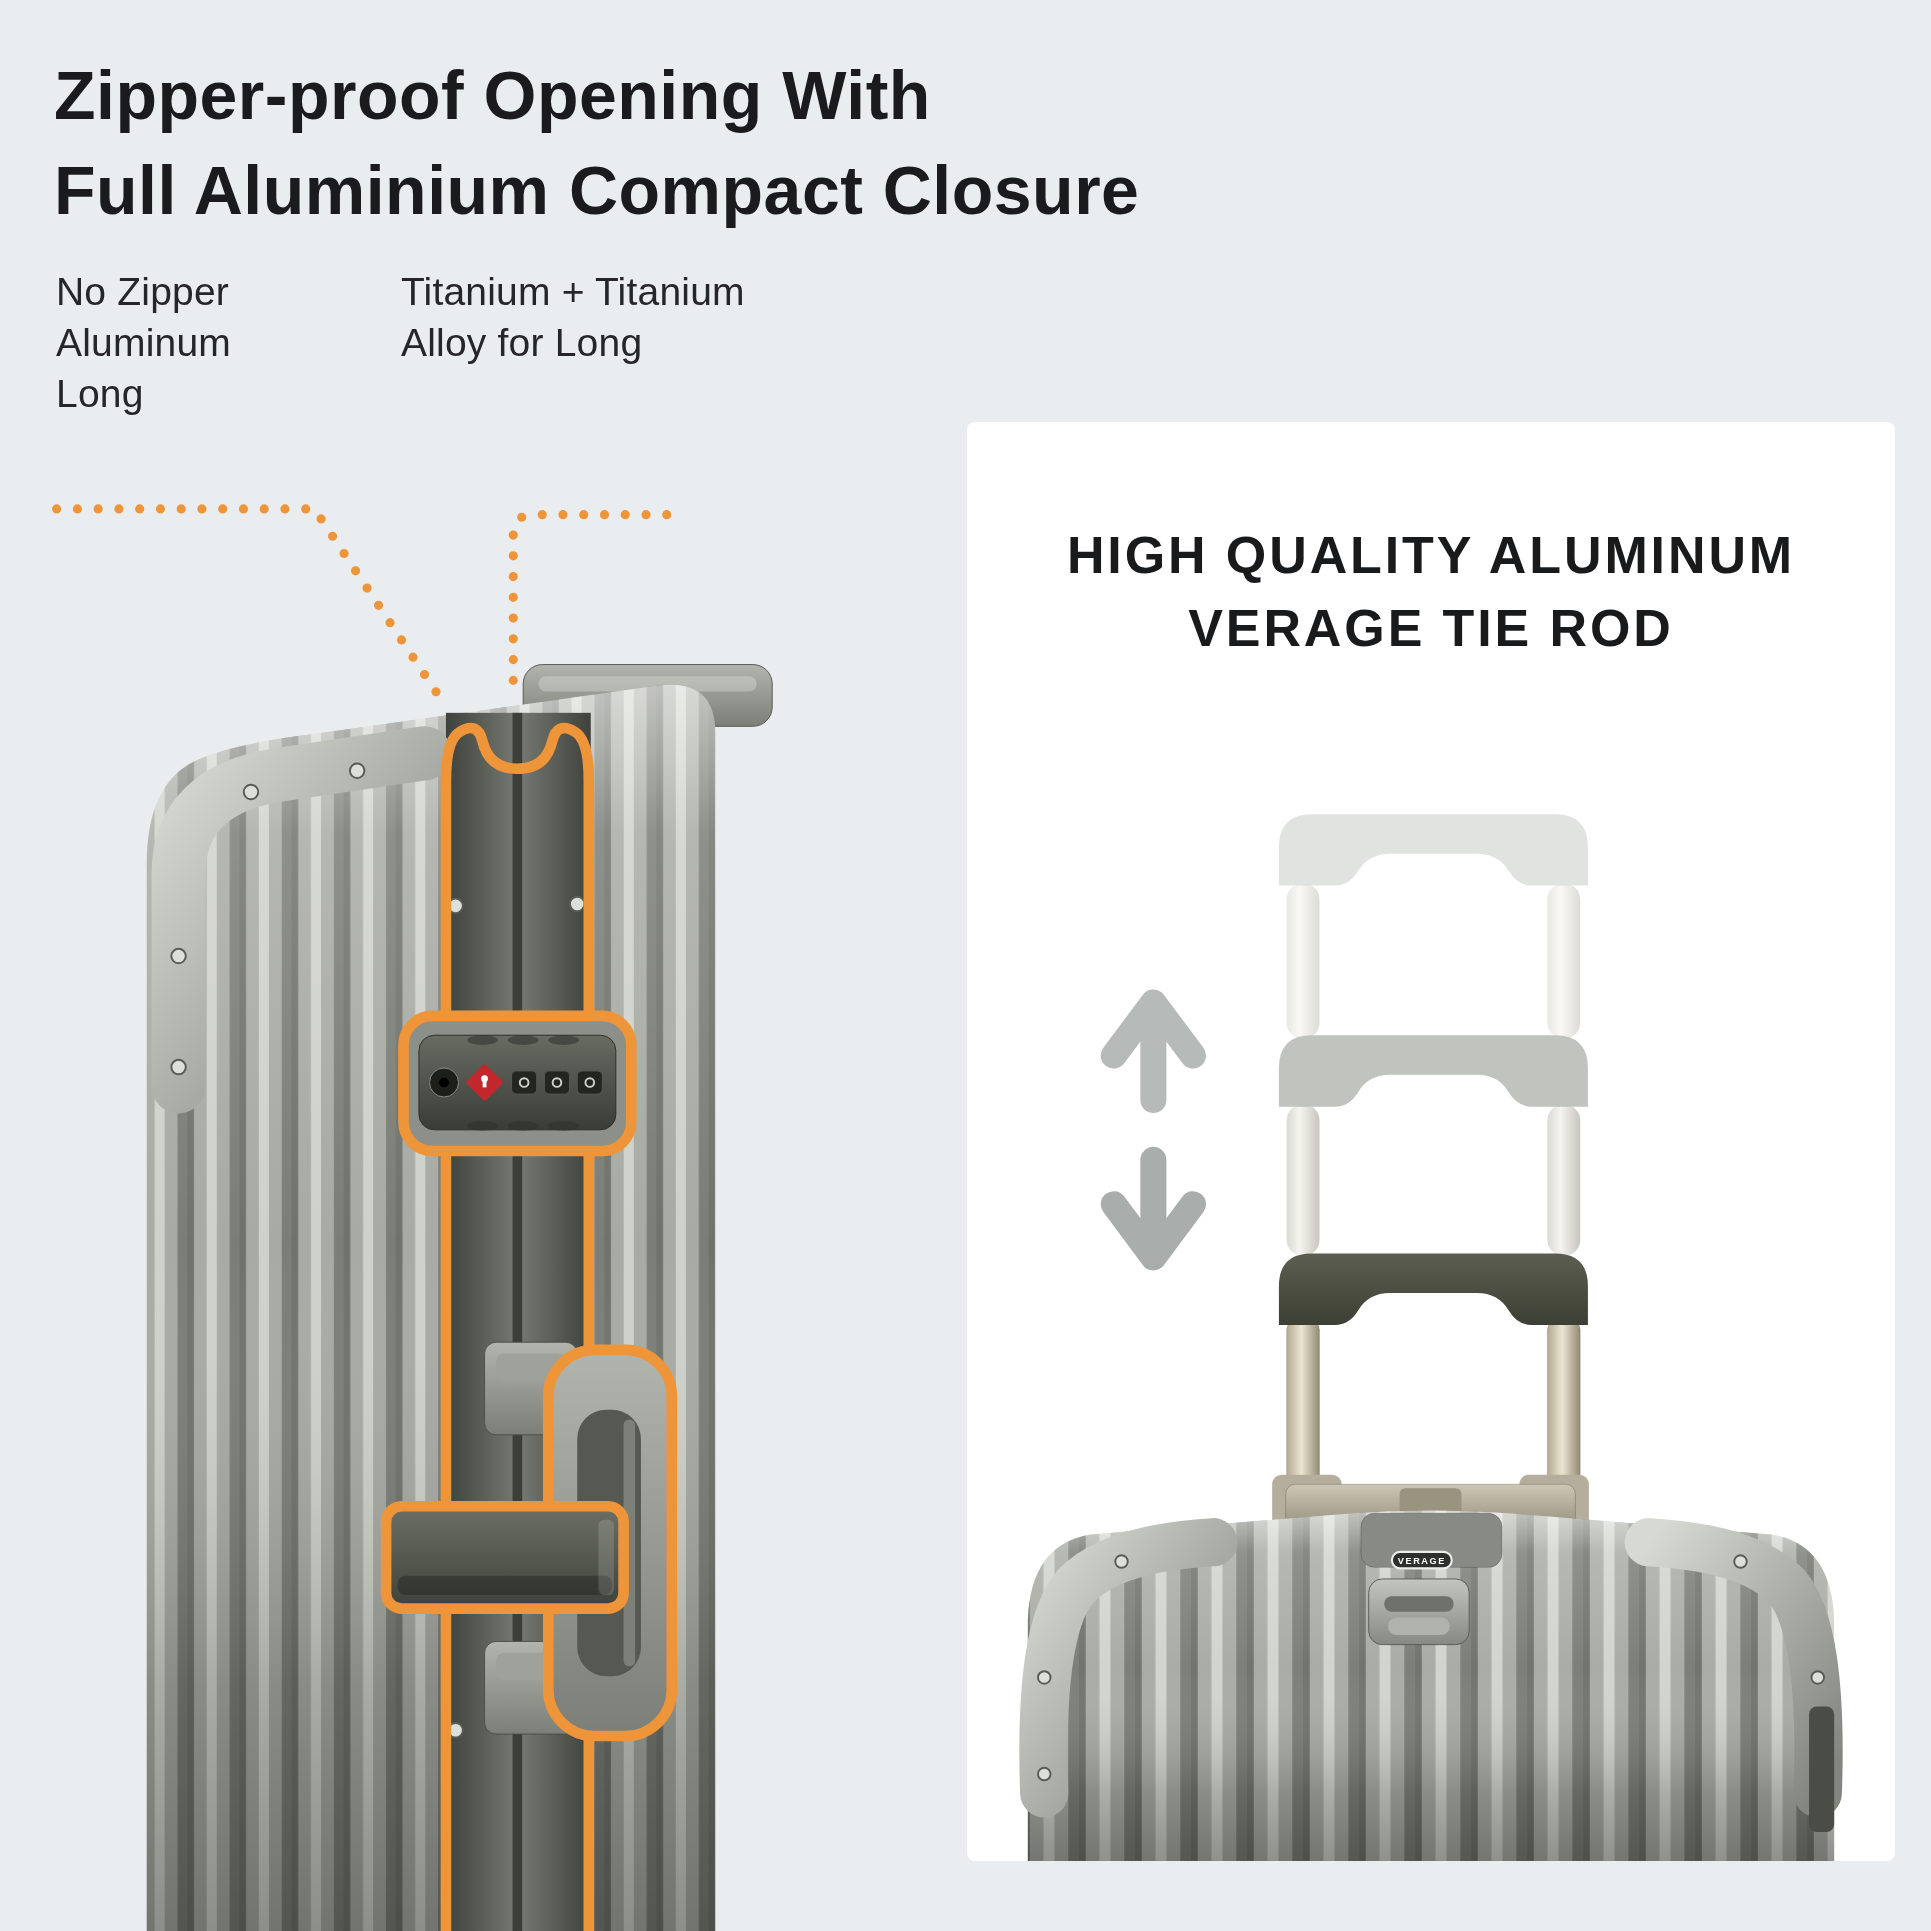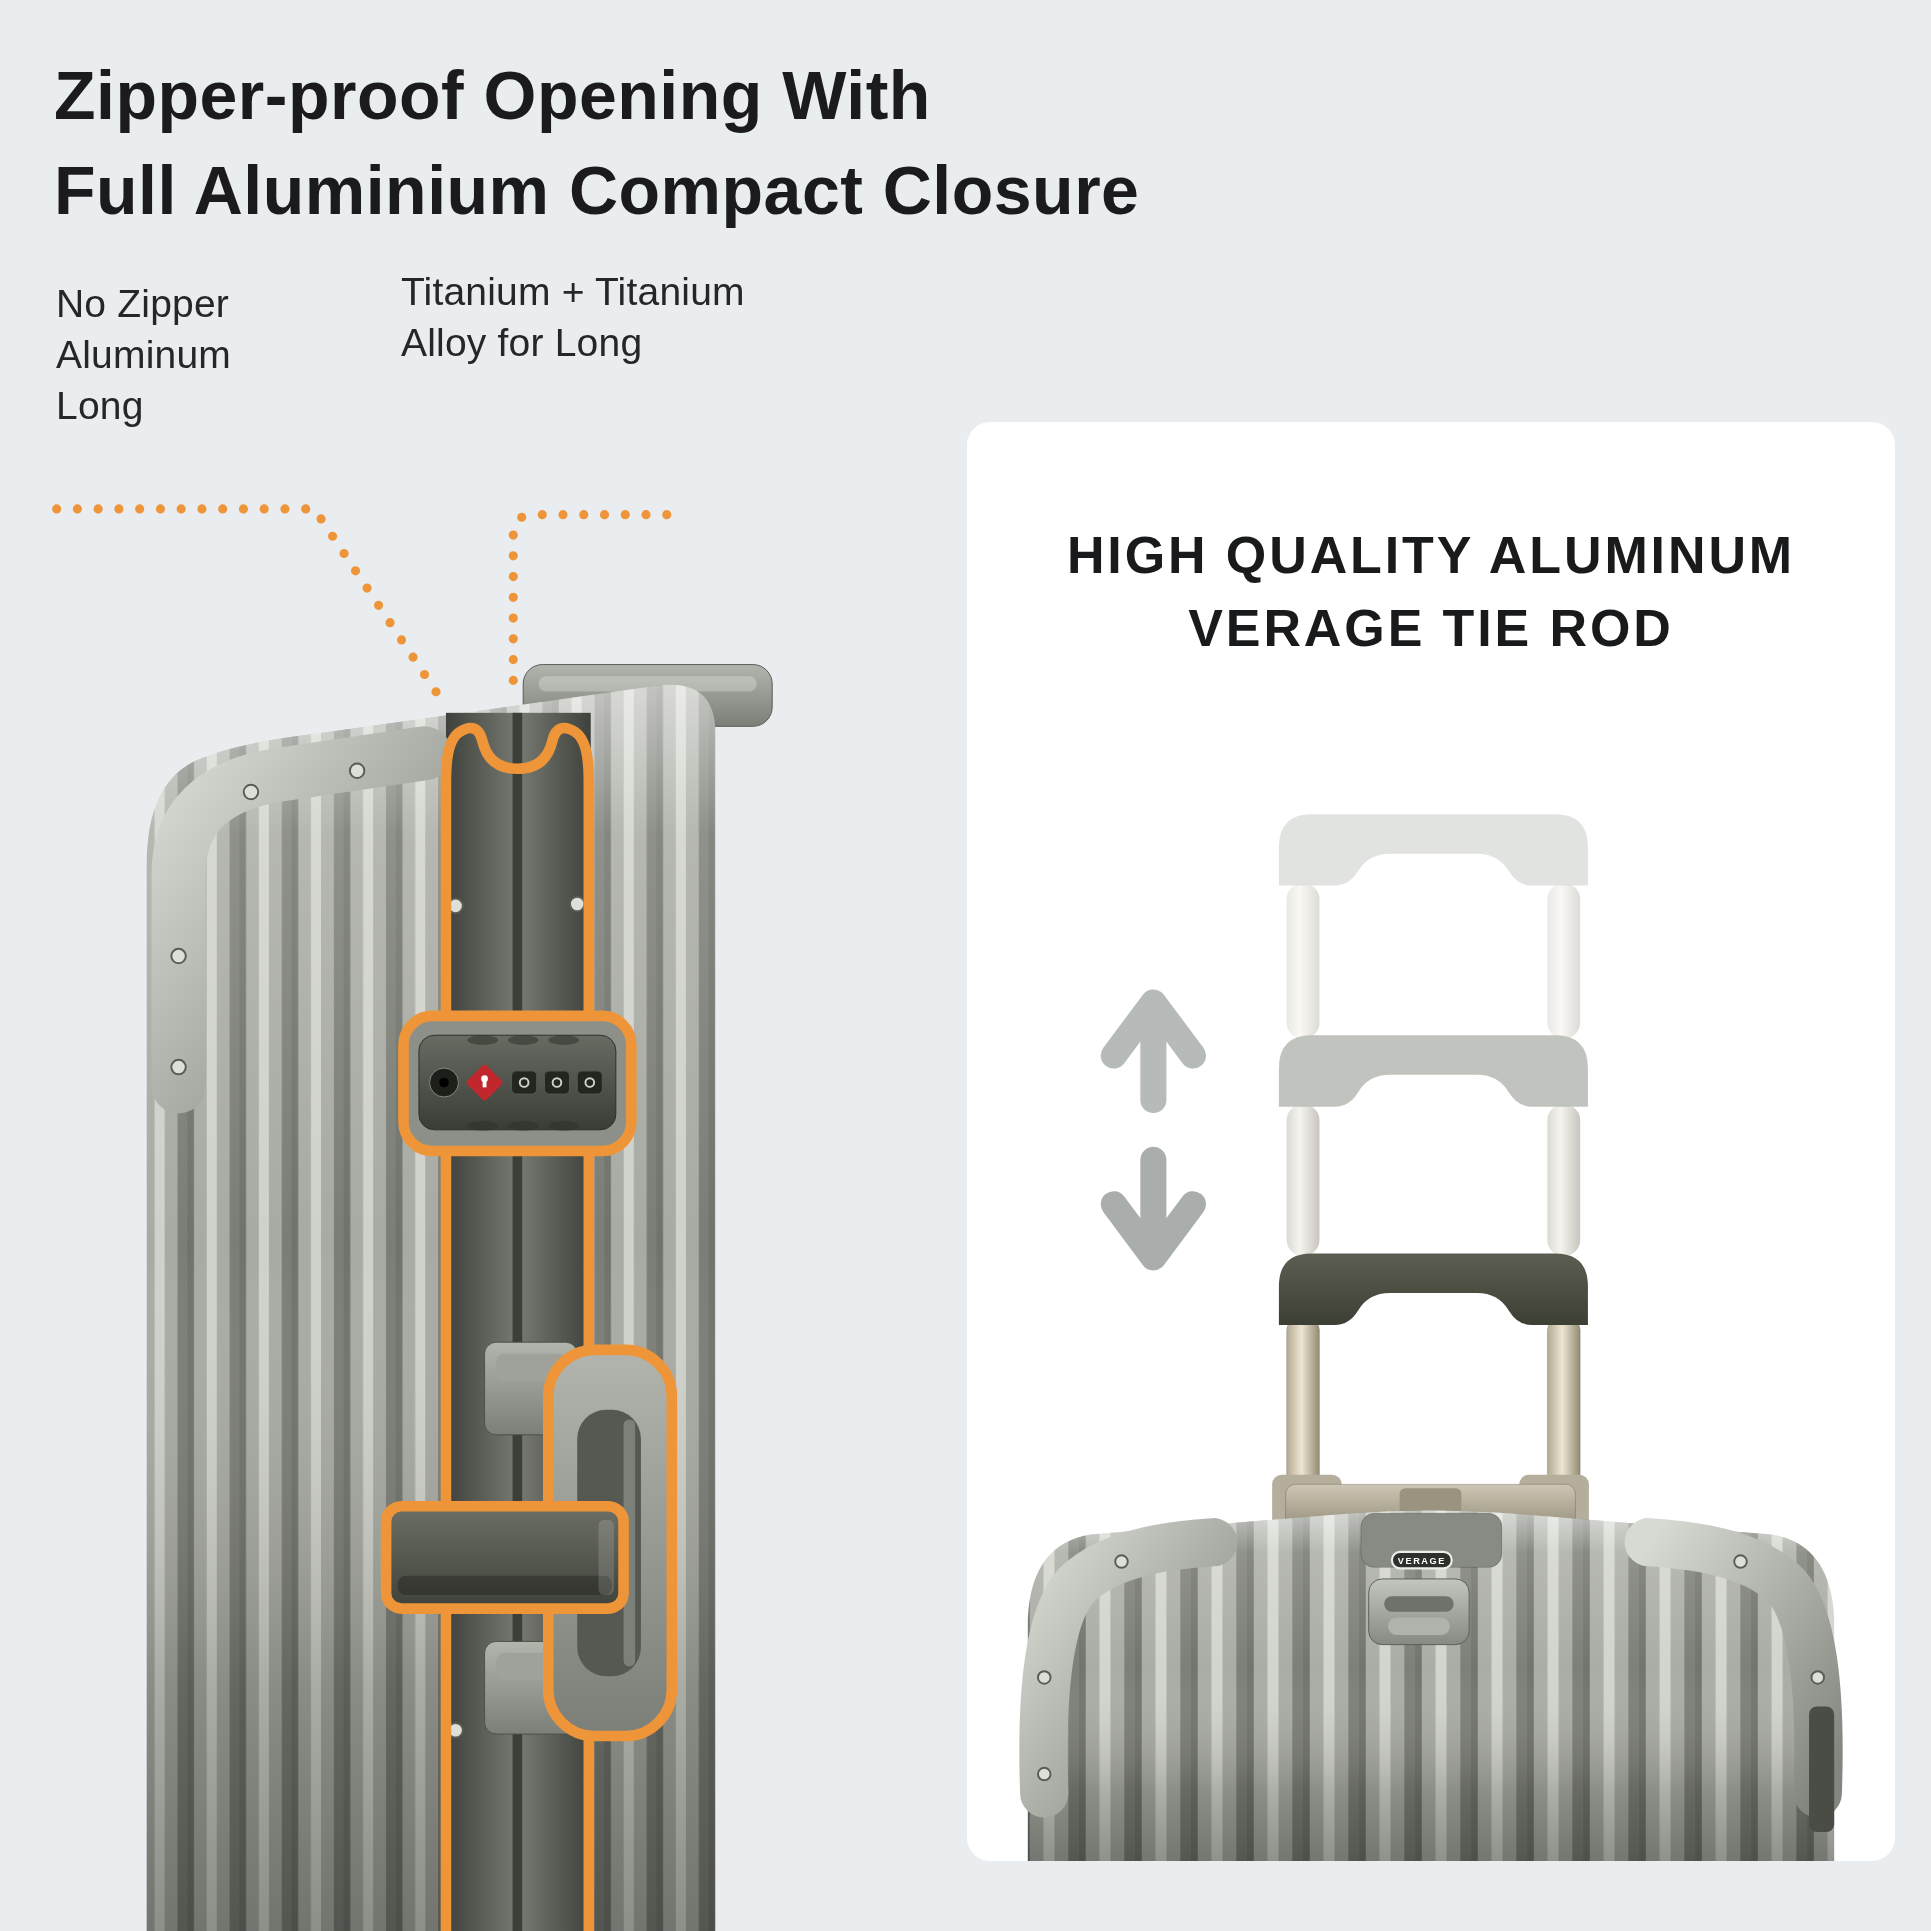--- a/index.html
+++ b/index.html
@@ -11,27 +11,27 @@
   .title{
     position:absolute;left:54px;top:48px;
     font-size:68px;line-height:95px;font-weight:700;
     color:#1b1b1e;letter-spacing:0.5px;
   }
   .callout{
     position:absolute;top:266px;
     font-size:39px;line-height:51px;font-weight:400;
     color:#26262a;letter-spacing:0.2px;
   }
-  .callout.left{left:56px;margin-top:12px;}
+  .callout.left{left:56px;}
   .callout.right{left:401px;}
   #leaders{position:absolute;left:39px;top:478px;}
   #left-case{position:absolute;left:135px;top:541px;}
   .feature-card{
     position:absolute;left:967px;top:422px;width:928px;height:1439px;
-    background:#ffffff;border-radius:23px;overflow:hidden;
+    background:#ffffff;border-radius:8px;overflow:hidden;
   }
   .card-heading{
     position:absolute;left:0;top:97px;width:100%;
     text-align:center;font-size:52px;line-height:73px;font-weight:700;
     color:#191a1c;letter-spacing:2.9px;
   }
   #rod-svg{position:absolute;left:0;top:0;}
 </style>
 </head>
 <body>

